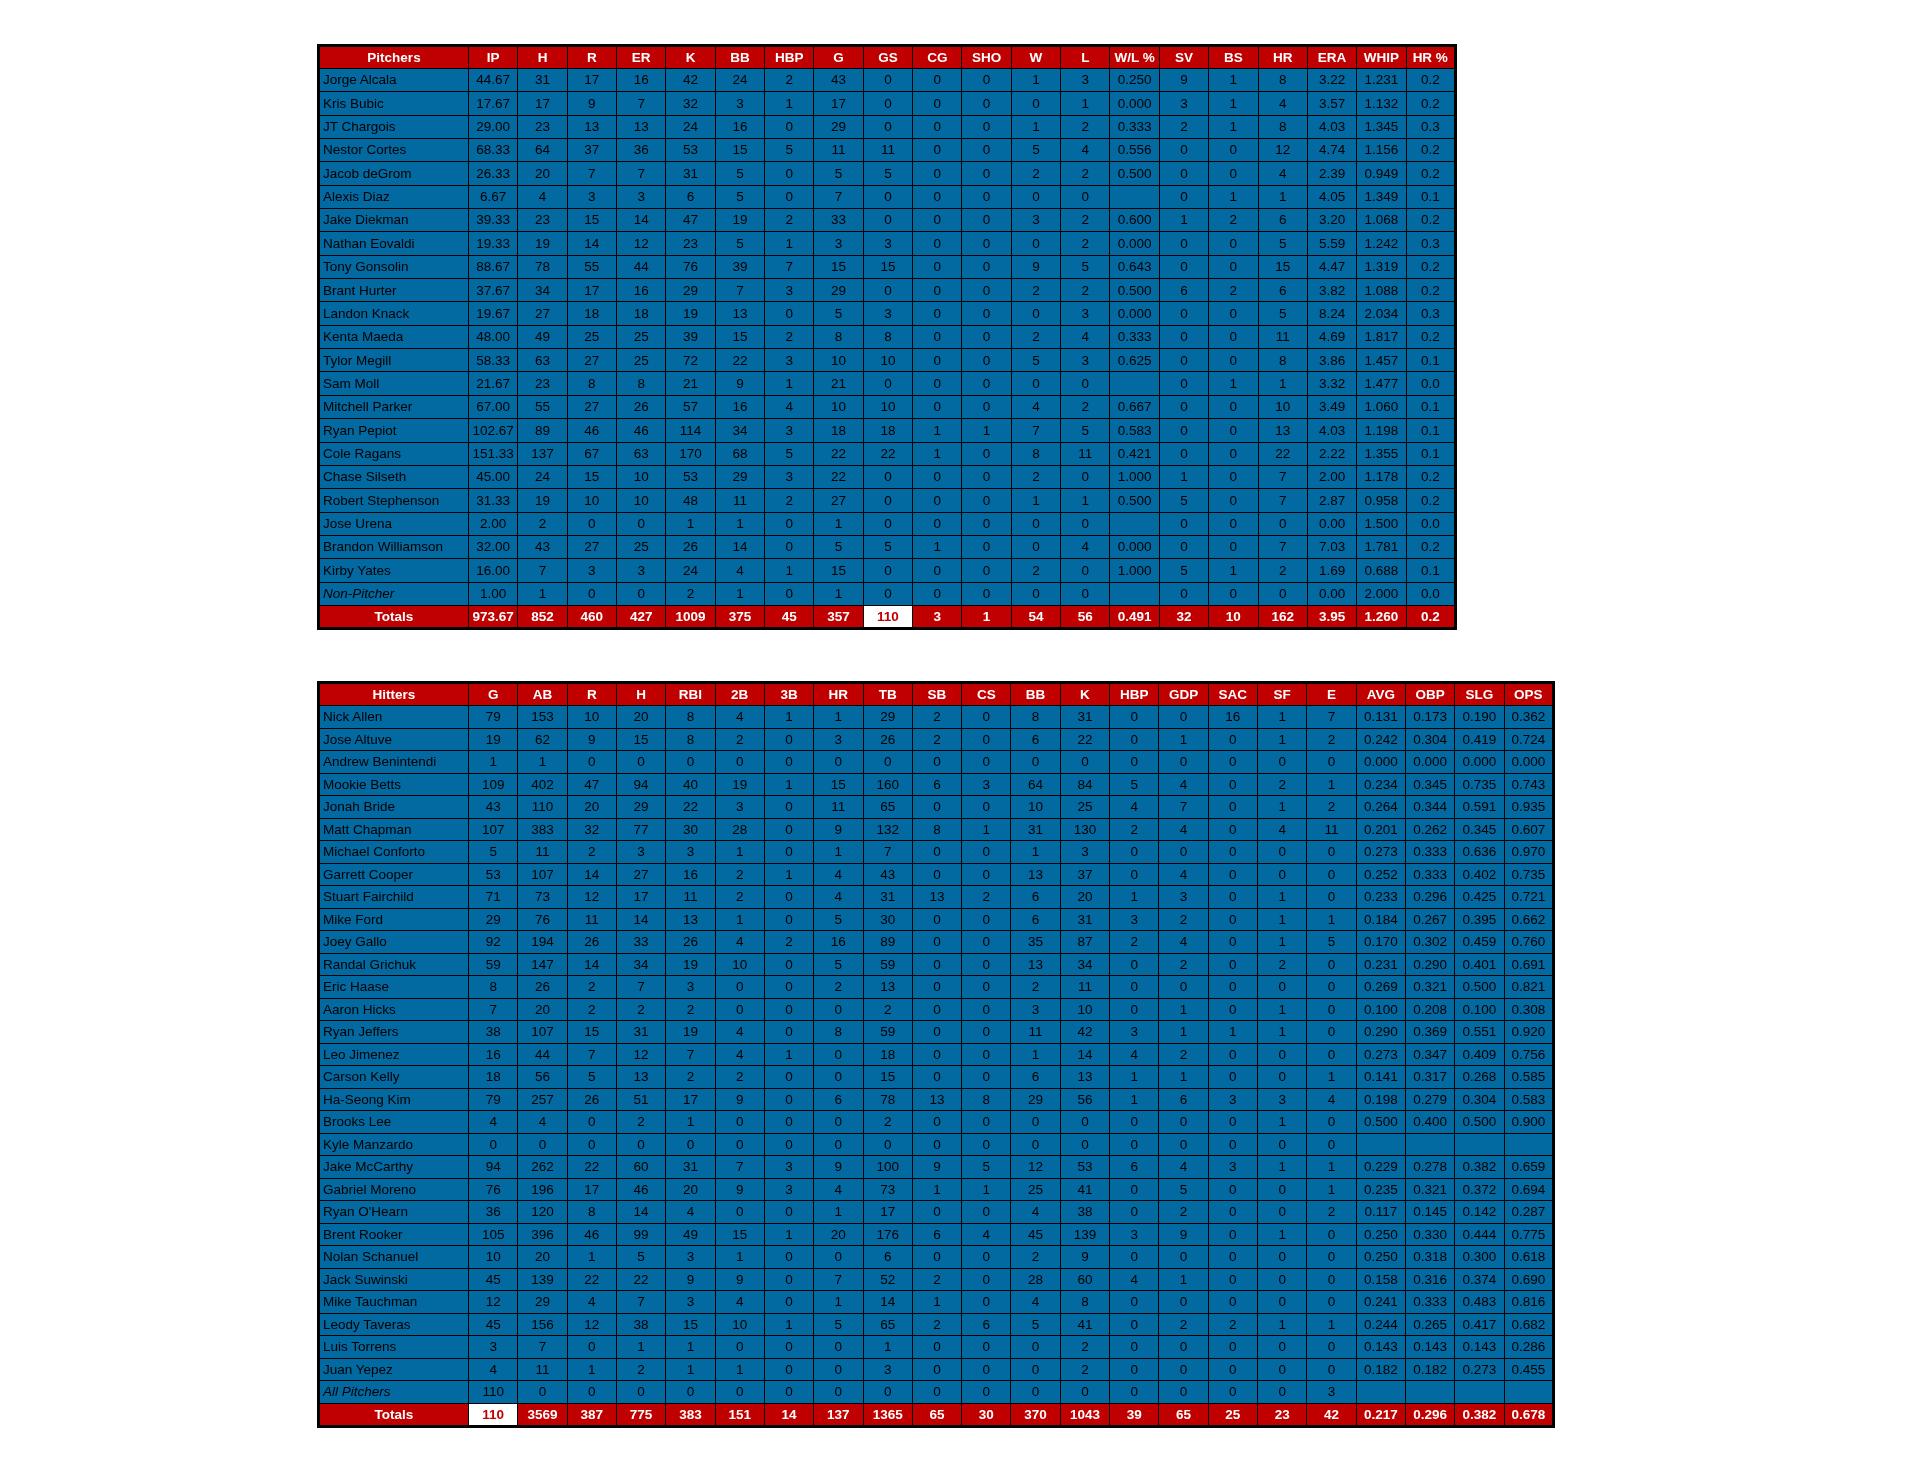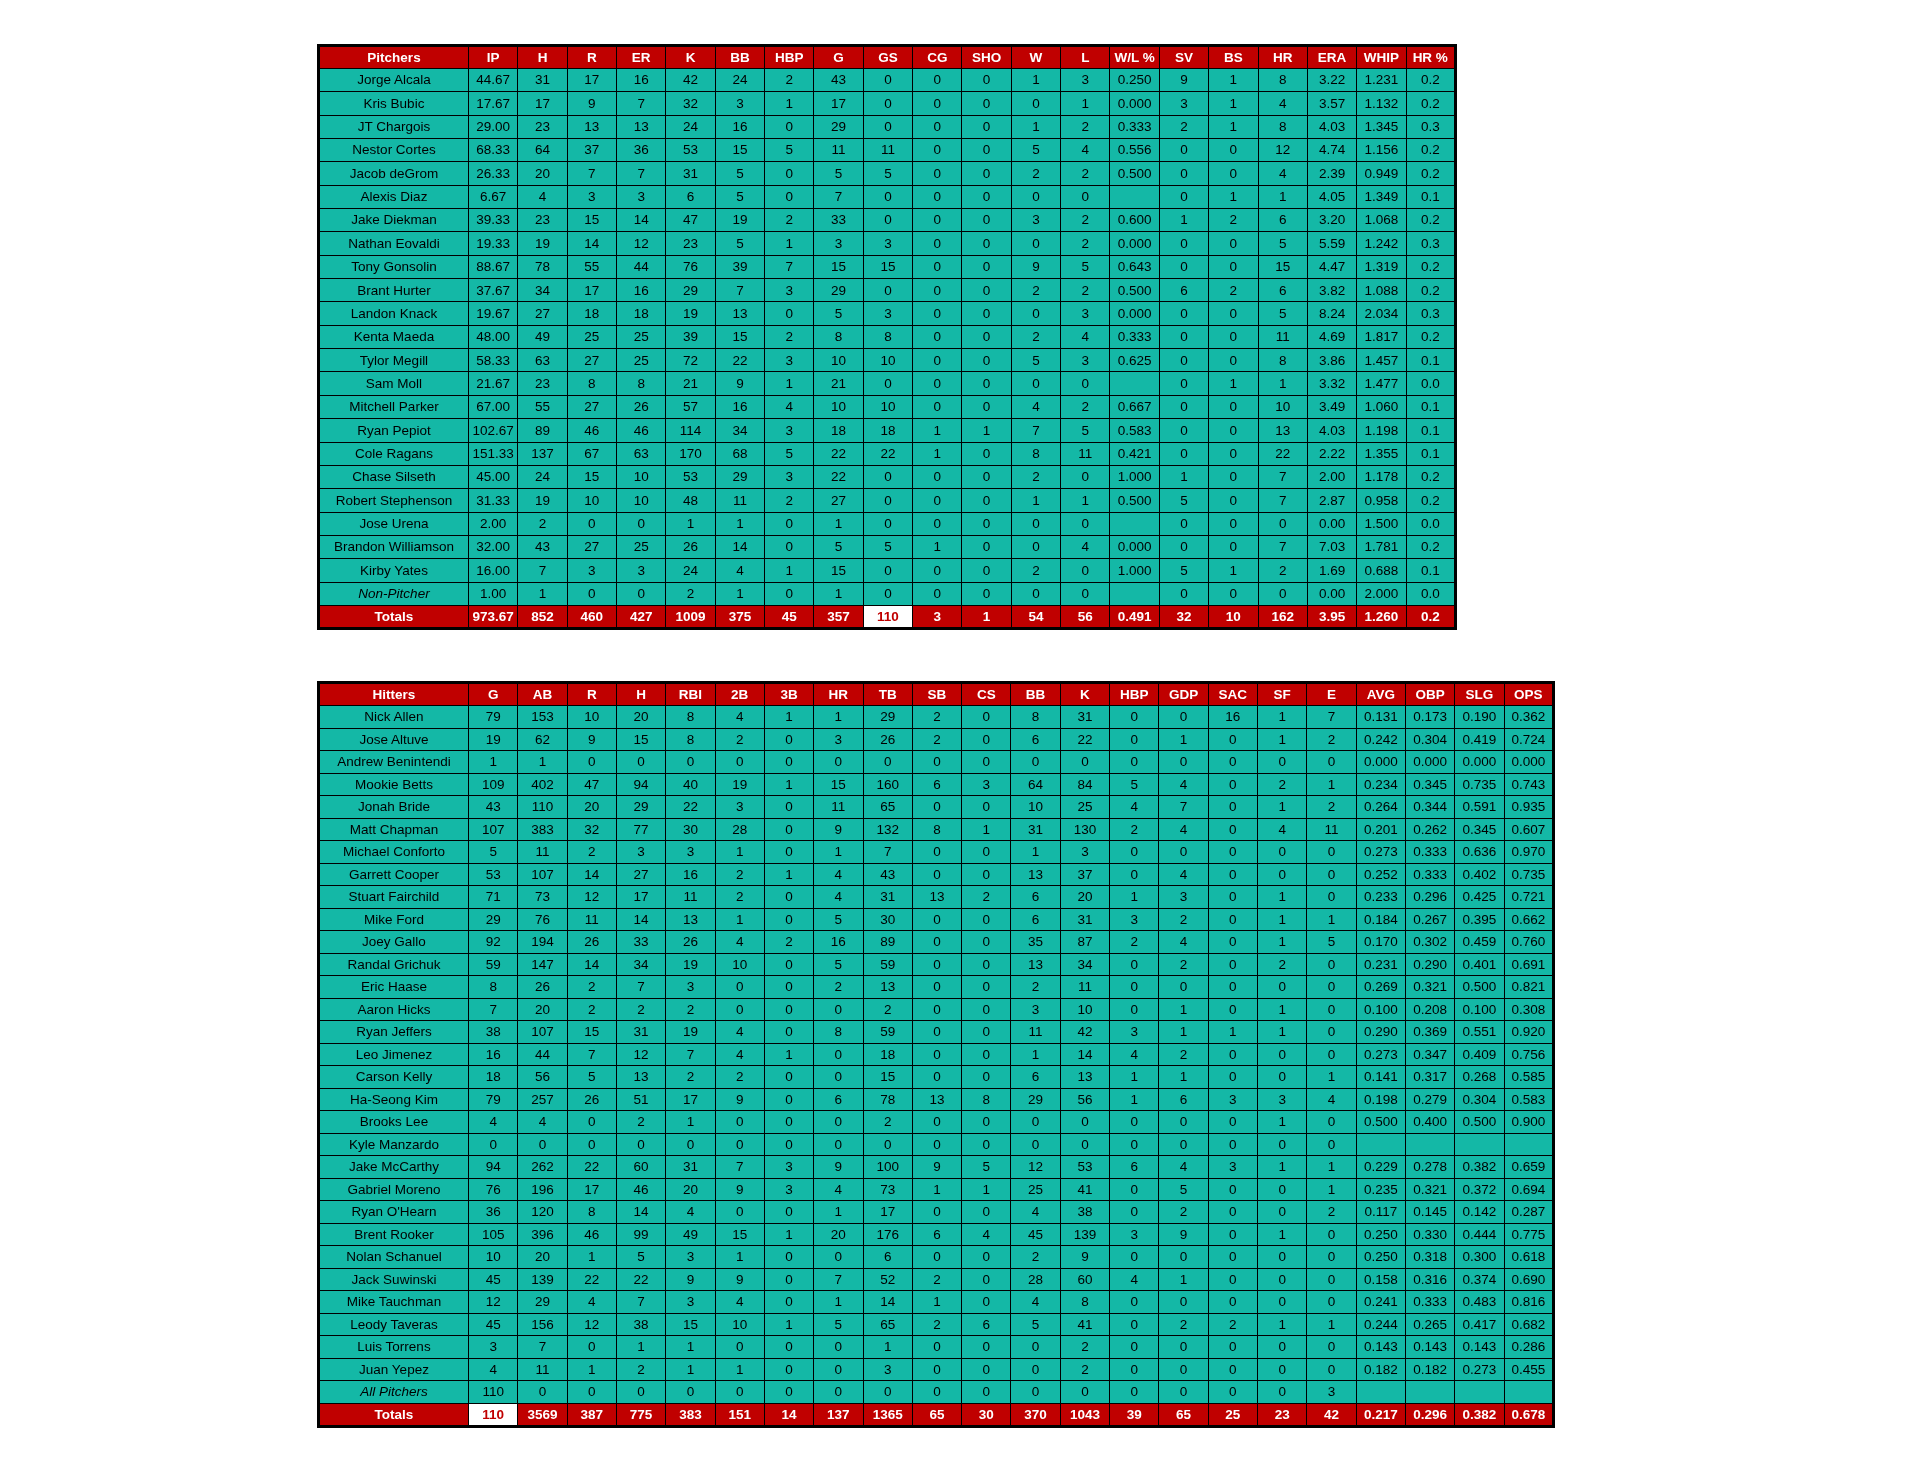--- a/index.html
+++ b/index.html
@@ -11,21 +11,21 @@
   .canvas {
     position: relative;
     width: 1920px;
     height: 1483px;
     background: #FFFFFF;
   }
   table.stats-table {
     position: absolute;
     border-collapse: collapse;
     table-layout: fixed;
-    background: #14b8a6;
+    background: #0369a1;
     border: 3px solid #000000;
   }
   table.pitchers { left: 317px; top: 44px;  width: 1140px; height: 586px; }
   table.hitters  { left: 317px; top: 681px; width: 1238px; height: 747px; }
 
   .stats-table col.name-col { width: 150px; }
 
   .stats-table th, .stats-table td {
     border: 1px solid #000000;
     font-size: 13.5px;
@@ -36,21 +36,21 @@
     text-align: center;
     color: #000000;
     height: 21px;
   }
   .stats-table thead th {
     background: #C00000;
     color: #FFFFFF;
     font-weight: bold;
   }
   .stats-table td.name {
-    text-align: center;
+    text-align: left;
     margin-left: 44px;
   }
   .stats-table td.italic {
     font-style: italic;
   }
   .stats-table tr.totals td {
     background: #C00000;
     color: #FFFFFF;
     font-weight: bold;
   }

